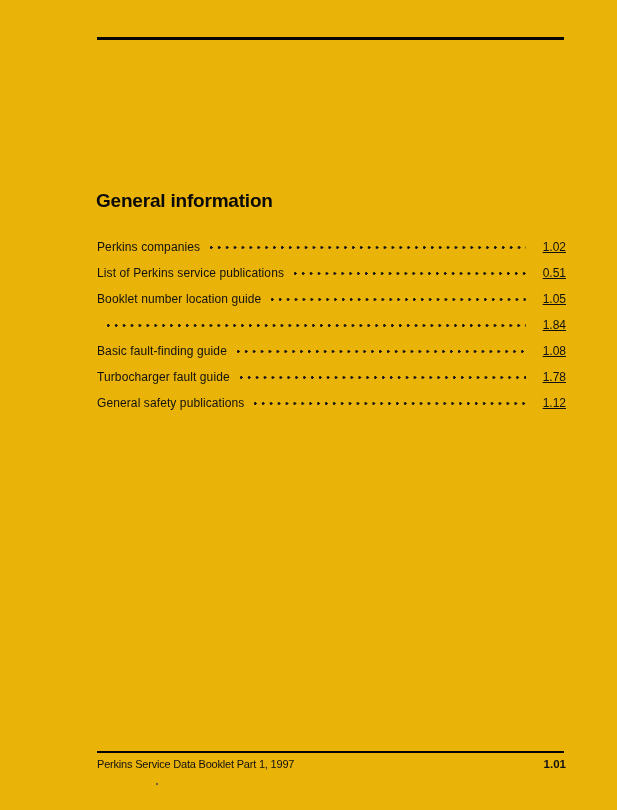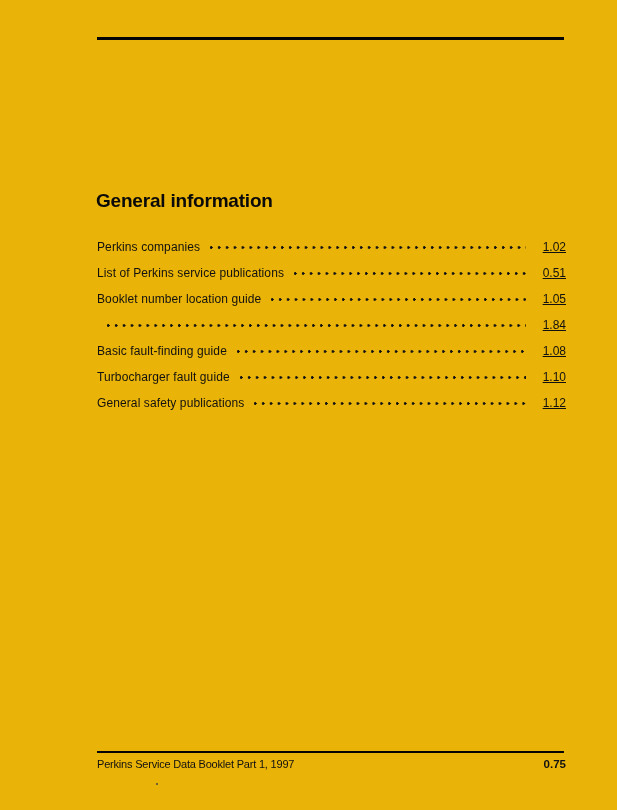--- a/index.html
+++ b/index.html
@@ -83,29 +83,29 @@
         <span class="toc-page">1.84</span>
       </div>
       <div class="toc-row">
         <span class="toc-label">Basic fault-finding guide</span>
         <span class="leader"></span>
         <span class="toc-page">1.08</span>
       </div>
       <div class="toc-row">
         <span class="toc-label">Turbocharger fault guide</span>
         <span class="leader"></span>
-        <span class="toc-page">1.10</span>
+        <span class="toc-page">1.78</span>
       </div>
       <div class="toc-row">
         <span class="toc-label">General safety publications</span>
         <span class="leader"></span>
         <span class="toc-page">1.12</span>
       </div>
     </div>
 
   <div class="footer-rule"></div>
   <div class="footer">
     <span class="footer-left">Perkins Service Data Booklet Part 1, 1997</span>
-    <span class="footer-right">0.75</span>
+    <span class="footer-right">1.01</span>
   </div>
 
   <div class="speck"></div>
 </div>
 
 </body></html>

